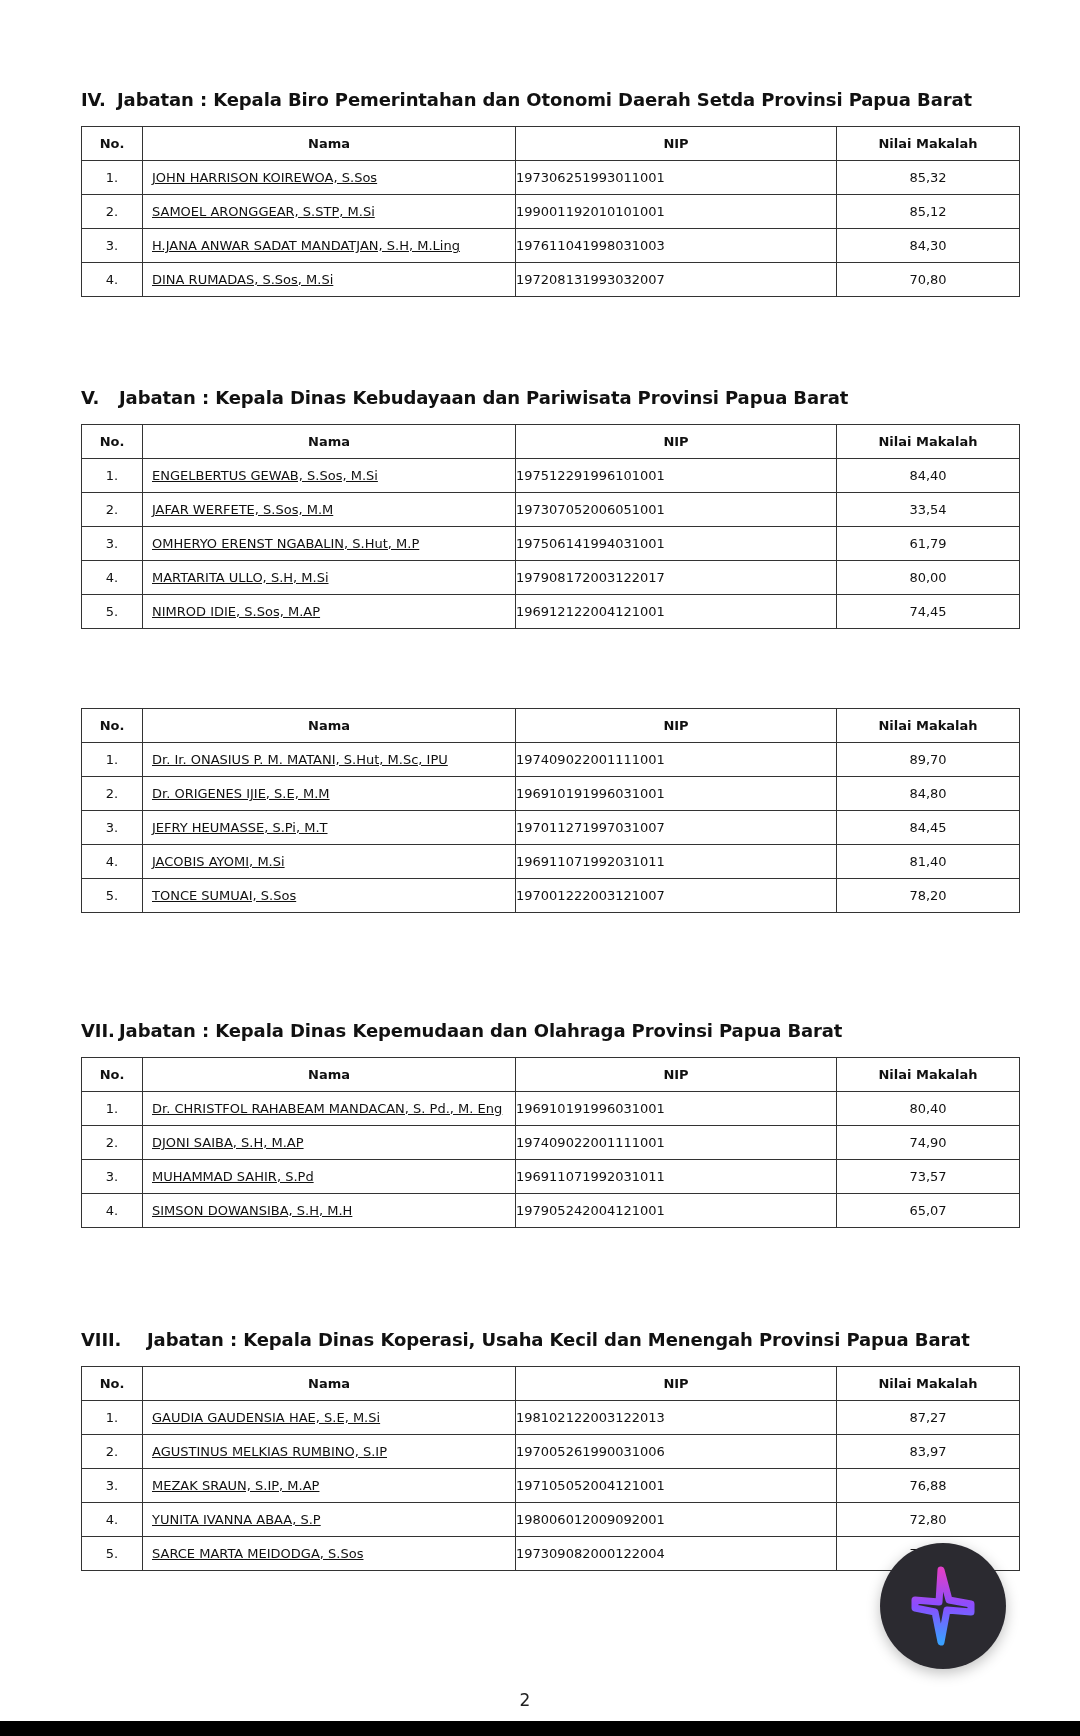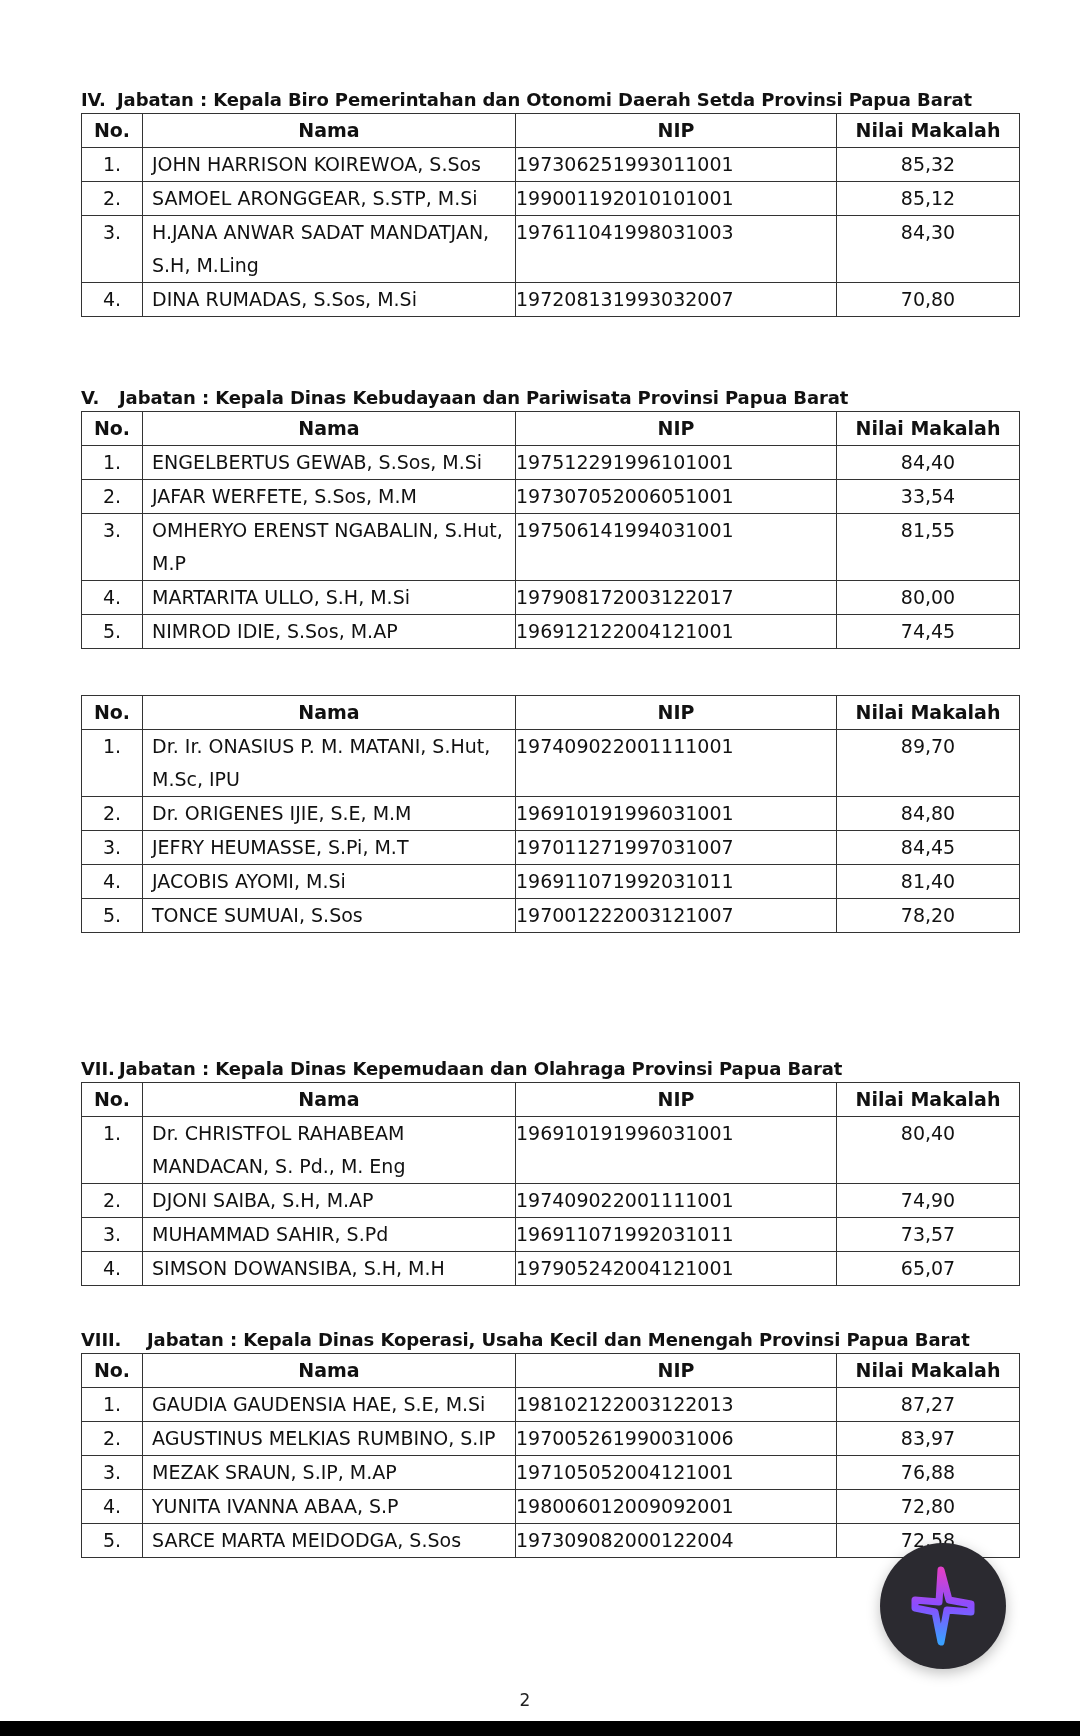--- a/index.html
+++ b/index.html
@@ -9,29 +9,29 @@
     font-family: "DejaVu Sans", sans-serif;
   }
   .section { position: absolute; left: 81px; width: 938px; }
   .section-title {
     font-weight: bold; font-size: 18px; line-height: 20px; color: #111;
     white-space: nowrap; letter-spacing: -0.1px;
   }
   .section-title .roman { display: inline-block; }
   table {
     border-collapse: collapse; width: 938px; table-layout: fixed;
-    font-size: 19px; margin-top: 3px;
+    font-size: 13px; margin-top: 16px;
   }
   th, td {
     border: 1.5px solid #333; padding: 0; vertical-align: top;
   }
   th { font-weight: bold; text-align: center; height: 33px; line-height: 33px; }
   td { line-height: 33px; height: 33px; }
   td.no { text-align: center; }
-  td.nama { padding-left: 9px; text-align: left; }
+  td.nama { padding-left: 9px; text-align: left; text-decoration: underline; }
   td.nip { text-align: left; }
   td.nilai { text-align: center; }
   col.c-no { width: 61px; }
   col.c-nama { width: 373px; }
   col.c-nip { width: 321px; }
   col.c-nilai { width: 183px; }
   .page-number {
     position: absolute; left: 0; width: 1050px; top: 1690px;
     text-align: center; font-size: 17px; color: #222;
   }
@@ -125,21 +125,21 @@
       <tr>
         <td class="no">2.</td>
         <td class="nama">JAFAR WERFETE, S.Sos, M.M</td>
         <td class="nip">197307052006051001</td>
         <td class="nilai">33,54</td>
       </tr>
       <tr>
         <td class="no">3.</td>
         <td class="nama">OMHERYO ERENST NGABALIN, S.Hut, M.P</td>
         <td class="nip">197506141994031001</td>
-        <td class="nilai">81,55</td>
+        <td class="nilai">61,79</td>
       </tr>
       <tr>
         <td class="no">4.</td>
         <td class="nama">MARTARITA ULLO, S.H, M.Si</td>
         <td class="nip">197908172003122017</td>
         <td class="nilai">80,00</td>
       </tr>
       <tr>
         <td class="no">5.</td>
         <td class="nama">NIMROD IDIE, S.Sos, M.AP</td>
@@ -194,21 +194,21 @@
       <tr>
         <td class="no">5.</td>
         <td class="nama">TONCE SUMUAI, S.Sos</td>
         <td class="nip">197001222003121007</td>
         <td class="nilai">78,20</td>
       </tr>
     </tbody>
   </table>
 </div>
 
-<div class="section" style="top:1059px;">
+<div class="section" style="top:1021px;">
   <div class="section-title">
     <span class="roman" style="width:38px;">VII.</span><span>Jabatan : Kepala Dinas Kepemudaan dan Olahraga Provinsi Papua Barat</span>
   </div>
   <table>
     <colgroup>
         <col class="c-no">
         <col class="c-nama">
         <col class="c-nip">
         <col class="c-nilai">
       </colgroup>

